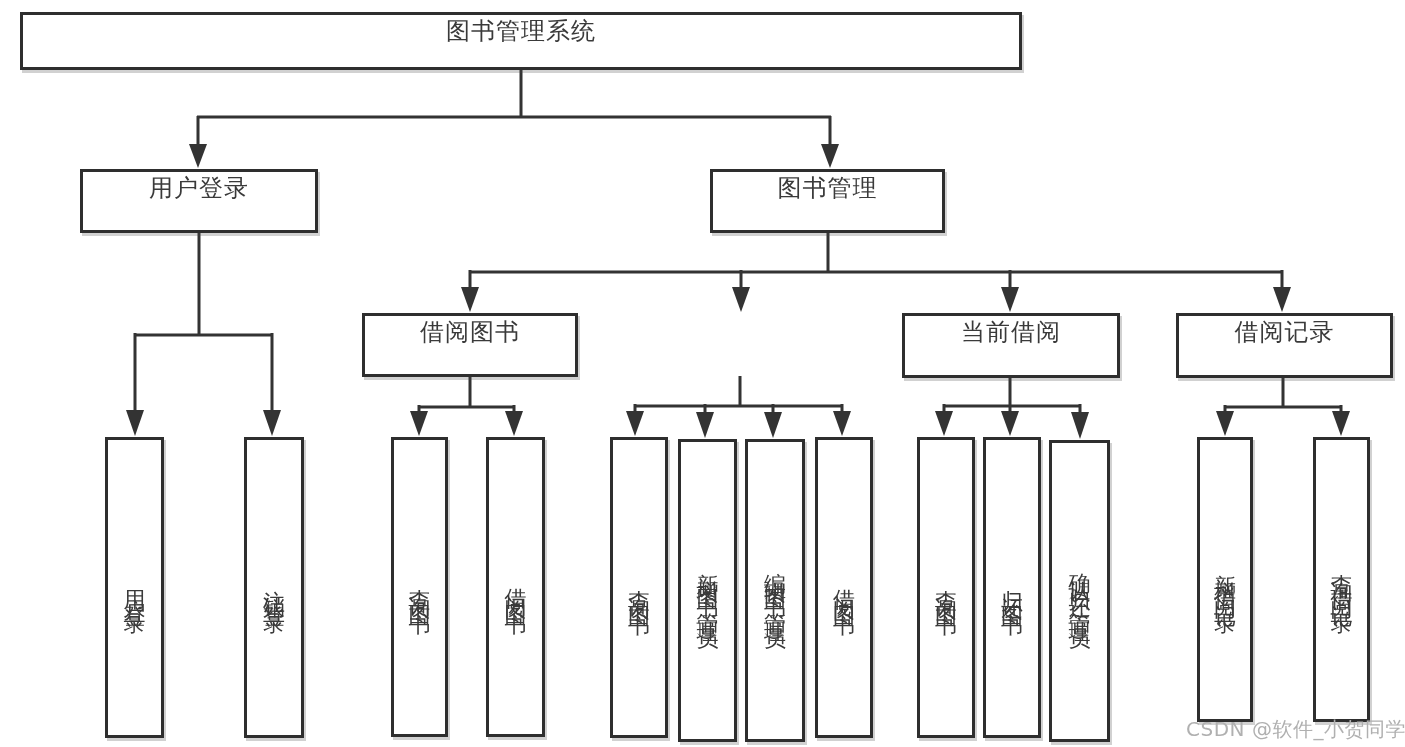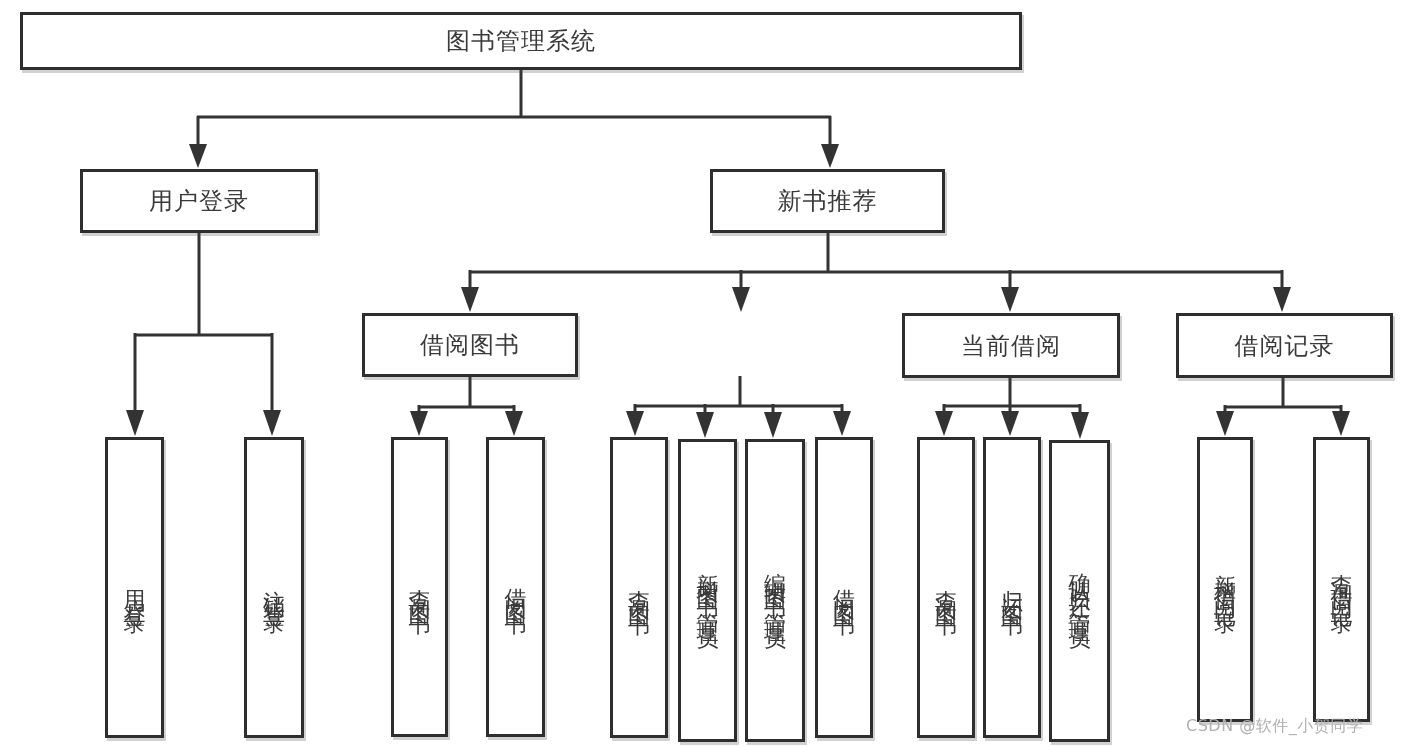--- a/index.html
+++ b/index.html
@@ -18,21 +18,21 @@
   svg.connectors {
     position: absolute; left: 0; top: 0;
     width: 1405px; height: 747px;
     pointer-events: none;
   }
   .hbox {
     position: absolute;
     background: #ffffff;
     border: 3px solid #2e2e2e;
     box-shadow: 2px 3px 0 rgba(70,70,70,0.25);
-    display: flex; align-items: center; justify-content: center;
+    display: flex; align-items: flex-start; justify-content: center;
     color: #3a3a3a;
     font-size: 24px;
     letter-spacing: 1px;
     box-sizing: border-box;
     z-index: 2;
   }
   .vbox {
     position: absolute;
     background: #ffffff;
     border: 3px solid #2e2e2e;
@@ -46,21 +46,21 @@
     writing-mode: vertical-rl;
     text-orientation: mixed;
     font-size: 22px;
     letter-spacing: 8px;
     line-height: 1.0;
     white-space: nowrap;
   }
   .watermark {
     position: absolute;
     left: 1186px; top: 716px;
-    font-size: 16px;
+    font-size: 20px;
     color: #b0b0b0;
     letter-spacing: 0.5px;
     white-space: nowrap;
     z-index: 6;
   }
 </style>
 </head>
 <body>
 
 <div id="canvas">
@@ -113,21 +113,21 @@
   </svg>
 
   <div class="hbox" style="left:20px; top:12px; width:1002px; height:58px;">
     <span>图书管理系统</span>
   </div>
 
   <div class="hbox" style="left:80px; top:169px; width:238px; height:64px;">
     <span>用户登录</span>
   </div>
   <div class="hbox" style="left:710px; top:169px; width:235px; height:64px;">
-    <span>新书推荐</span>
+    <span>图书管理</span>
   </div>
 
   <div class="hbox" style="left:362px; top:313px; width:216px; height:64px;">
     <span>借阅图书</span>
   </div>
   <div class="hbox" style="left:902px; top:313px; width:218px; height:65px;">
     <span>当前借阅</span>
   </div>
   <div class="hbox" style="left:1176px; top:313px; width:217px; height:65px;">
     <span>借阅记录</span>

